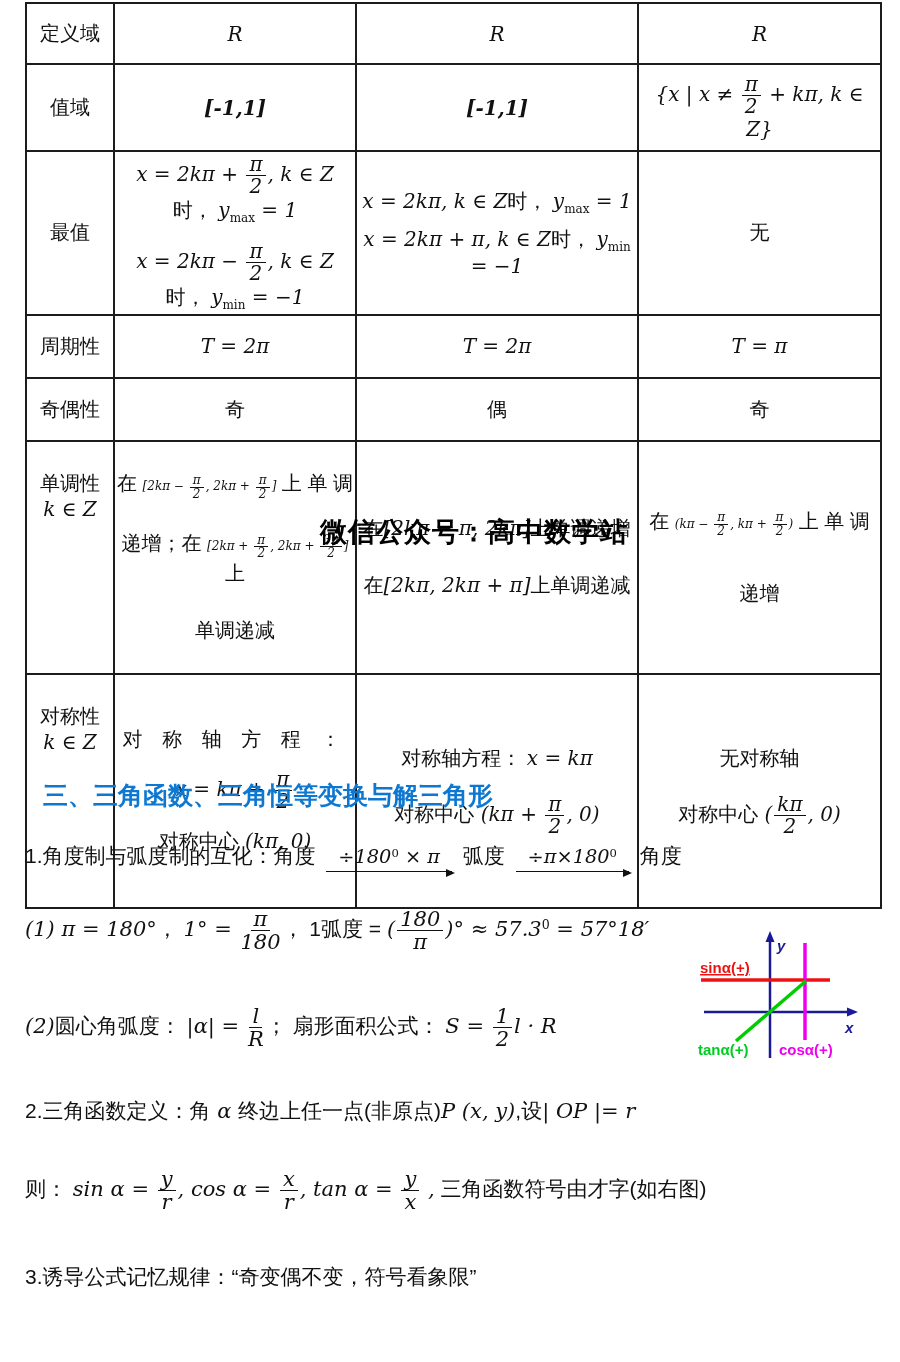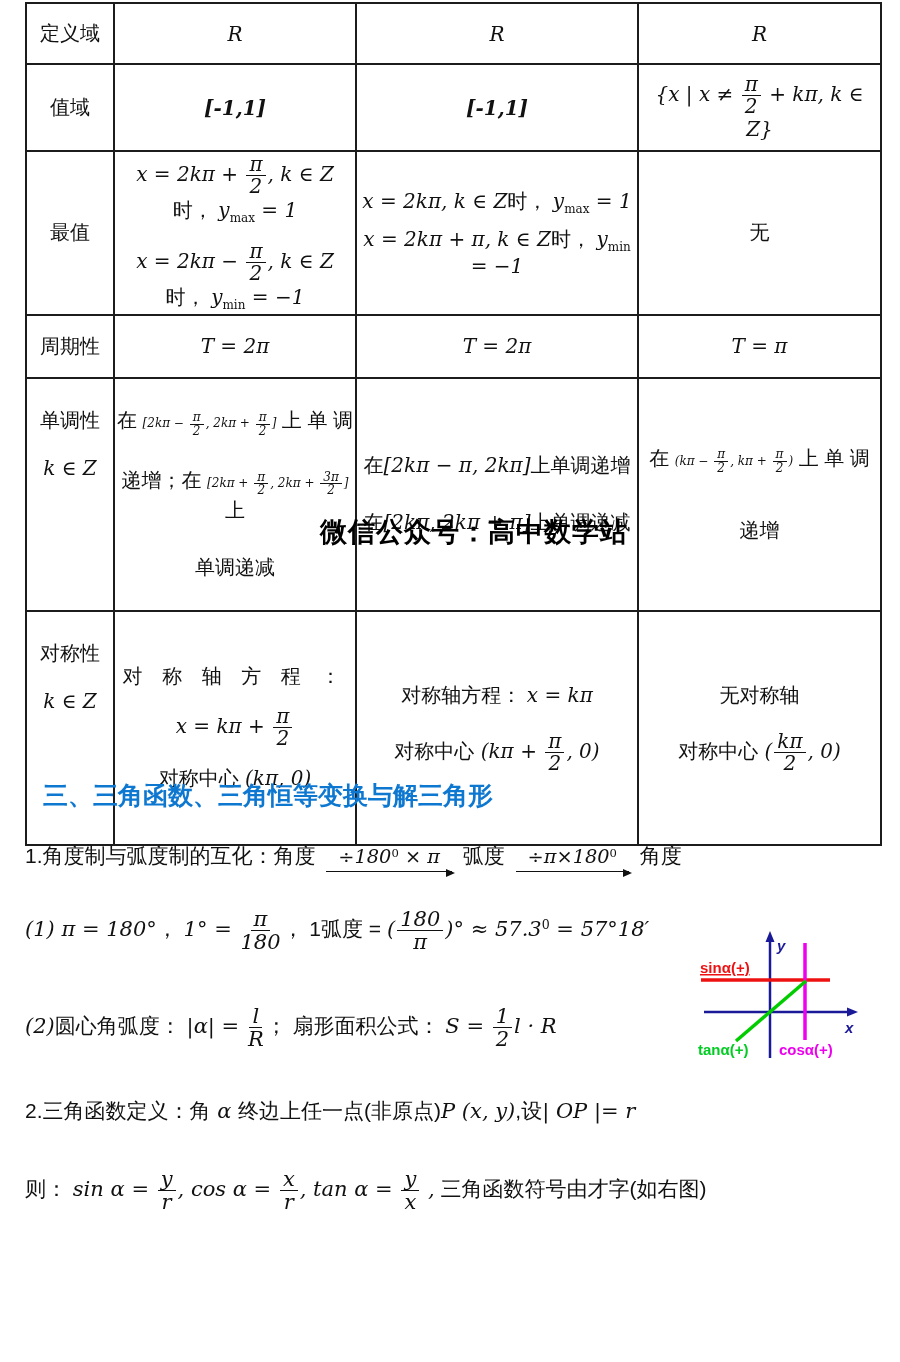--- a/index.html
+++ b/index.html
@@ -6,21 +6,21 @@
   .page{position:relative;width:900px;height:1362px;background:#ffffff;overflow:hidden;
         font-family:"Liberation Sans",sans-serif;color:#111;}
 
   
   table.props{position:absolute;left:25px;top:2px;width:855px;border-collapse:collapse;table-layout:fixed;}
   table.props td{border:2.5px solid #1c1c1c;padding:2px;vertical-align:middle;}
   .r0 td{height:55px}.r1 td{height:81px}.r2 td{height:120px}
   .r3 td{height:57px}.r4 td{height:57px}.r5 td{height:201px}.r6 td{height:202px}
   td.hdr{font-size:20px;text-align:center;}
   .r5 td.hdr,.r6 td.hdr{vertical-align:top;padding-top:28px;}
-  .r5 td.hdr .ln + .ln,.r6 td.hdr .ln + .ln{margin-top:22px;}
+  .r5 td.hdr .ln + .ln,.r6 td.hdr .ln + .ln{}
   td.cell{font-size:20px;text-align:center;}
   .big-math{font-size:21px;}
   .cell-range{font-size:19px;font-weight:bold;}
   .cell-range3{font-size:17px;}
   .cell-max1{font-size:13.5px;text-align:left;padding-left:12px;}
   .cell-max1 .ln + .ln{margin-top:16px;}
   .cell-max2{font-size:17px;text-align:left;padding-left:12px;}
   .cell-max2 .ln + .ln{margin-top:10px;}
   .cell-mono{font-size:19px;text-align:left;vertical-align:top;padding:8px 4px 0 10px;}
   .cell-mono1 .ln + .ln{margin-top:30px;}
@@ -140,20 +140,34 @@
             <div class="ln"><span class="tk-t">周期性</span></div>
           </td>
       <td class="cell big-math">
             <div class="ln"><span class="tk-m">T = 2π</span></div>
           </td>
       <td class="cell big-math">
             <div class="ln"><span class="tk-m">T = 2π</span></div>
           </td>
       <td class="cell big-math">
             <div class="ln"><span class="tk-m">T = π</span></div>
+          </td>
+    </tr>
+    <tr class="r4">
+      <td class="hdr">
+            <div class="ln"><span class="tk-t">奇偶性</span></div>
+          </td>
+      <td class="cell">
+            <div class="ln"><span class="tk-t">奇</span></div>
+          </td>
+      <td class="cell">
+            <div class="ln"><span class="tk-t">偶</span></div>
+          </td>
+      <td class="cell">
+            <div class="ln"><span class="tk-t">奇</span></div>
           </td>
     </tr>
     <tr class="r5">
       <td class="hdr">
         <div class="ln"><span class="tk-t">单调性</span></div>
         <div class="ln"><span class="tk-m">k ∈ Z</span></div>
       </td>
       <td class="cell cell-mono cell-mono1">
         <div class="ln"><span class="tk-t">在 </span><span class="tk-sm"><span class="tk-m">[2kπ − </span><span class="frac">
                   <span class="fn">π</span>
@@ -240,20 +254,21 @@
   <div class="bodyline" id="bl5"><span class="tk-t">则： </span><span class="tk-m">sin α = </span><span class="frac">
         <span class="fn">y</span>
         <span class="fd">r</span>
       </span><span class="tk-m">, cos α = </span><span class="frac">
         <span class="fn">x</span>
         <span class="fd">r</span>
       </span><span class="tk-m">, tan α = </span><span class="frac">
         <span class="fn">y</span>
         <span class="fd">x</span>
       </span><span class="tk-m"> ,</span><span class="tk-t">  三角函数符号由才字(如右图)</span></div>
+  <div class="bodyline" id="bl6"><span class="tk-t">3.诱导公式记忆规律：“奇变偶不变，符号看象限”</span></div>
 
   <svg class="diagram" viewBox="0 0 185 150">
 
     <line x1="80" y1="143" x2="80" y2="22" stroke="#1a1a99" stroke-width="2.5"></line>
     <polygon points="80,16 75.5,27 84.5,27" fill="#1a1a99"></polygon>
     <line x1="14" y1="97" x2="162" y2="97" stroke="#1a1a99" stroke-width="2.5"></line>
     <polygon points="168,97 157,92.5 157,101.5" fill="#1a1a99"></polygon>
 
     <line x1="11" y1="65" x2="140" y2="65" stroke="#ee1111" stroke-width="3.5"></line>
     <line x1="115" y1="28" x2="115" y2="125" stroke="#ee00ee" stroke-width="3.5"></line>

